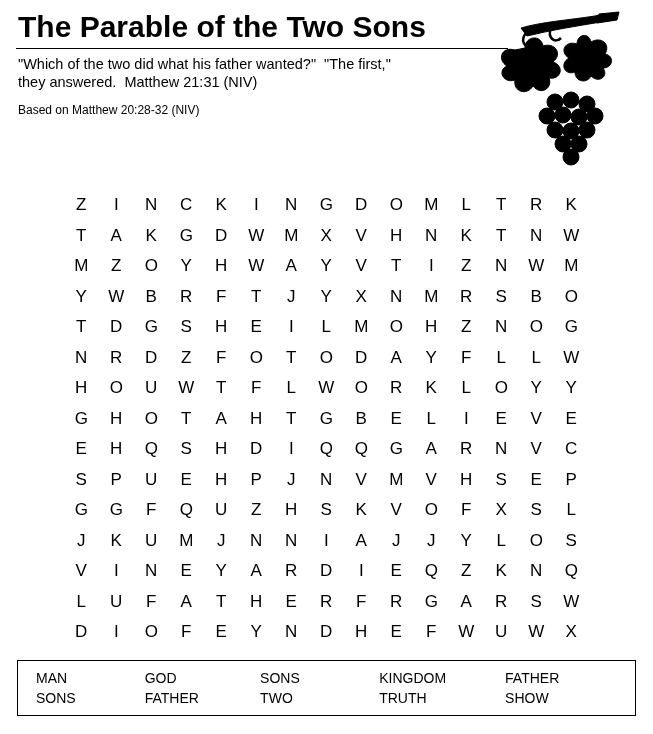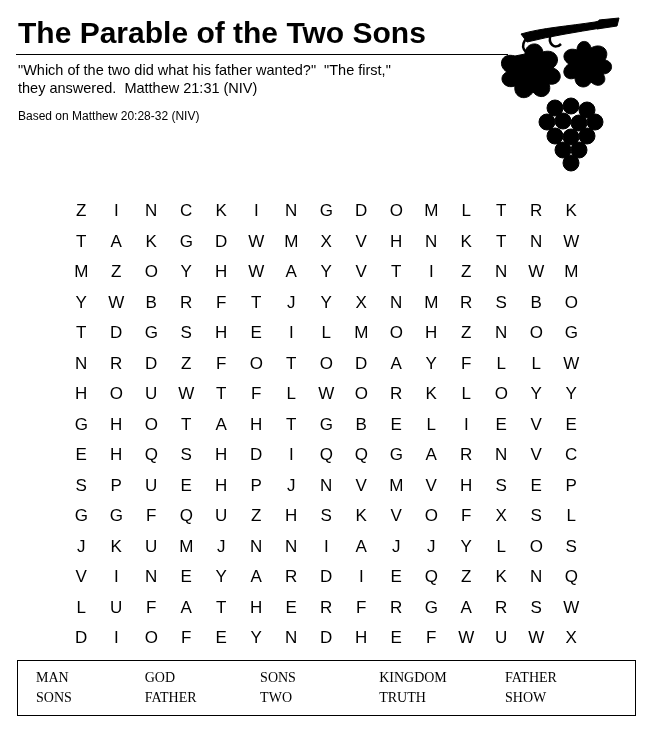--- a/index.html
+++ b/index.html
@@ -13,21 +13,21 @@
     font-family: "Liberation Sans", sans-serif;
     color: #000000;
     position: relative;
     overflow: hidden;
   }
   .page {
     position: relative;
     width: 653px;
     height: 734px;
     box-sizing: border-box;
-    padding: 12px 14px 0 14px;
+    padding: 6px 14px 0 14px;
   }
 
   
   .header {
     position: relative;
     min-height: 140px;
   }
   .title {
     font-size: 30px;
     font-weight: bold;
@@ -91,21 +91,21 @@
     bottom: 18px;
     border: 1.5px solid #000;
     padding: 7px 0 7px 0;
   }
   table.words {
     width: 100%;
     border-collapse: collapse;
   }
   table.words td {
     font-size: 14px;
-    font-family: Liberation Serif, serif;
+    font-family: Liberation Sans, sans-serif;
     padding: 2px 0;
     white-space: nowrap;
   }
   .c0 { width: 16%; padding-left: 18px !important; }
   .c1 { width: 20%; padding-left: 28px !important; }
   .c2 { width: 18%; padding-left: 20px !important; }
   .c3 { width: 23%; padding-left: 28px !important; }
   .c4 { width: 23%; padding-left: 12px !important; }
 </style>
 </head>

